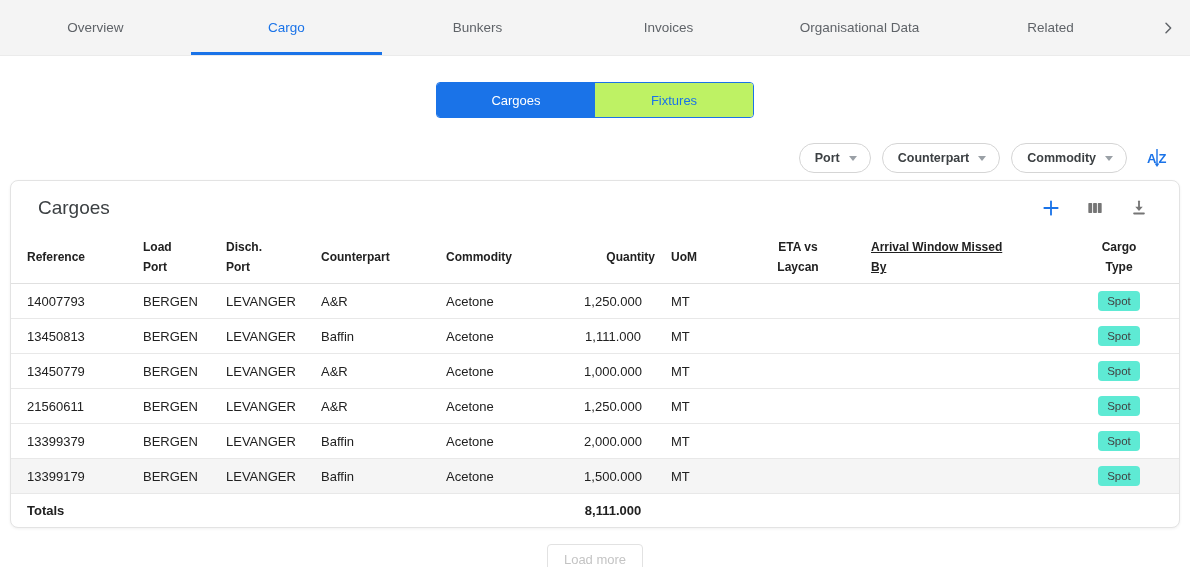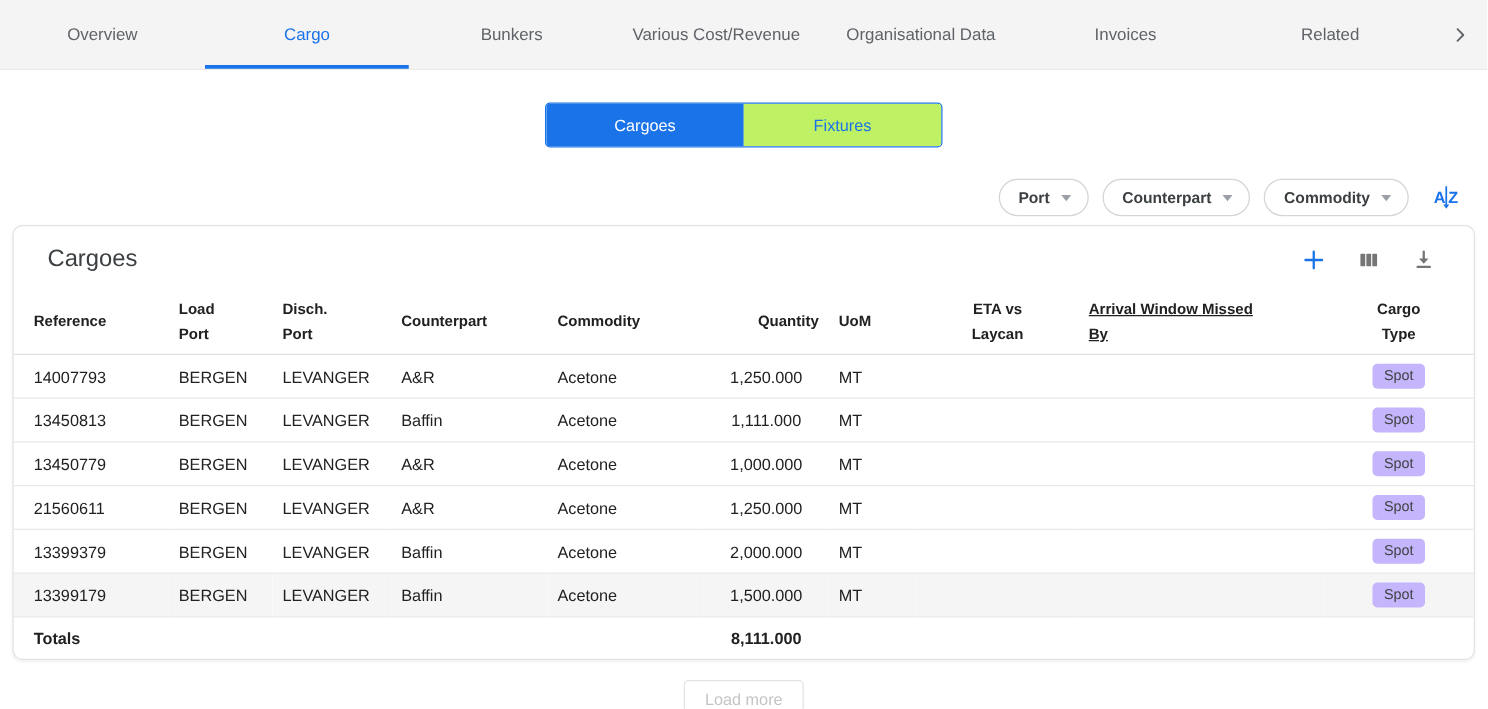--- a/index.html
+++ b/index.html
@@ -48,40 +48,39 @@
        border-bottom:1px solid #E0E0E0; white-space:pre-line; line-height:20px;
        vertical-align:middle; text-align:left; cursor:pointer; }
   td { font-size:13px; color:#212121; padding:7px 8px; border-bottom:1px solid #E8E8E8;
        height:31px; vertical-align:middle; overflow:hidden; white-space:nowrap; }
   th:first-child, td:first-child { padding-left:16px; }
   tr.highlight td { background:#F5F5F5; }
   .num { text-align:center; }
   .ctr { text-align:center; }
   tfoot td { font-weight:700; border-bottom:none; padding:9px 8px; }
   tfoot td:first-child { padding-left:16px; }
-  .badge { display:inline-block; background:#c4b5fd; border-radius:4px; padding:3px 9px;
+  .badge { display:inline-block; background:#5eead4; border-radius:4px; padding:3px 9px;
            font-size:11.5px; color:#424242; line-height:14px; }
 
   
   .load-more-wrap { display:flex; justify-content:center; margin-top:16px; }
   .load-more { background:#fff; border:1px solid #E2E2E2; border-radius:4px;
                padding:7px 16px; font-size:13px; color:#C4C4C4;
                font-family:Liberation Sans, sans-serif; cursor:pointer; }
 </style>
 </head>
 <body>
 
 <div class="topnav">
   <div class="topnav-tabs" id="nav-tabs">
       <div class="nav-tab">Overview</div>
       <div class="nav-tab active">Cargo</div>
       <div class="nav-tab">Bunkers</div>
-      <div class="nav-tab">Various Cost/Revenue</div>
+      <div class="nav-tab">Invoices</div>
       <div class="nav-tab">Organisational Data</div>
-      <div class="nav-tab">Invoices</div>
       <div class="nav-tab">Related</div>
     </div>
   <div class="nav-more">
     <svg width="16" height="16" viewBox="0 0 24 24">
       <path d="M9 5l7 7-7 7" fill="none" stroke="#5F6368" stroke-width="2.2" stroke-linecap="round" stroke-linejoin="round"></path>
     </svg>
   </div>
 </div>
 
 <div class="toggle-wrap">

